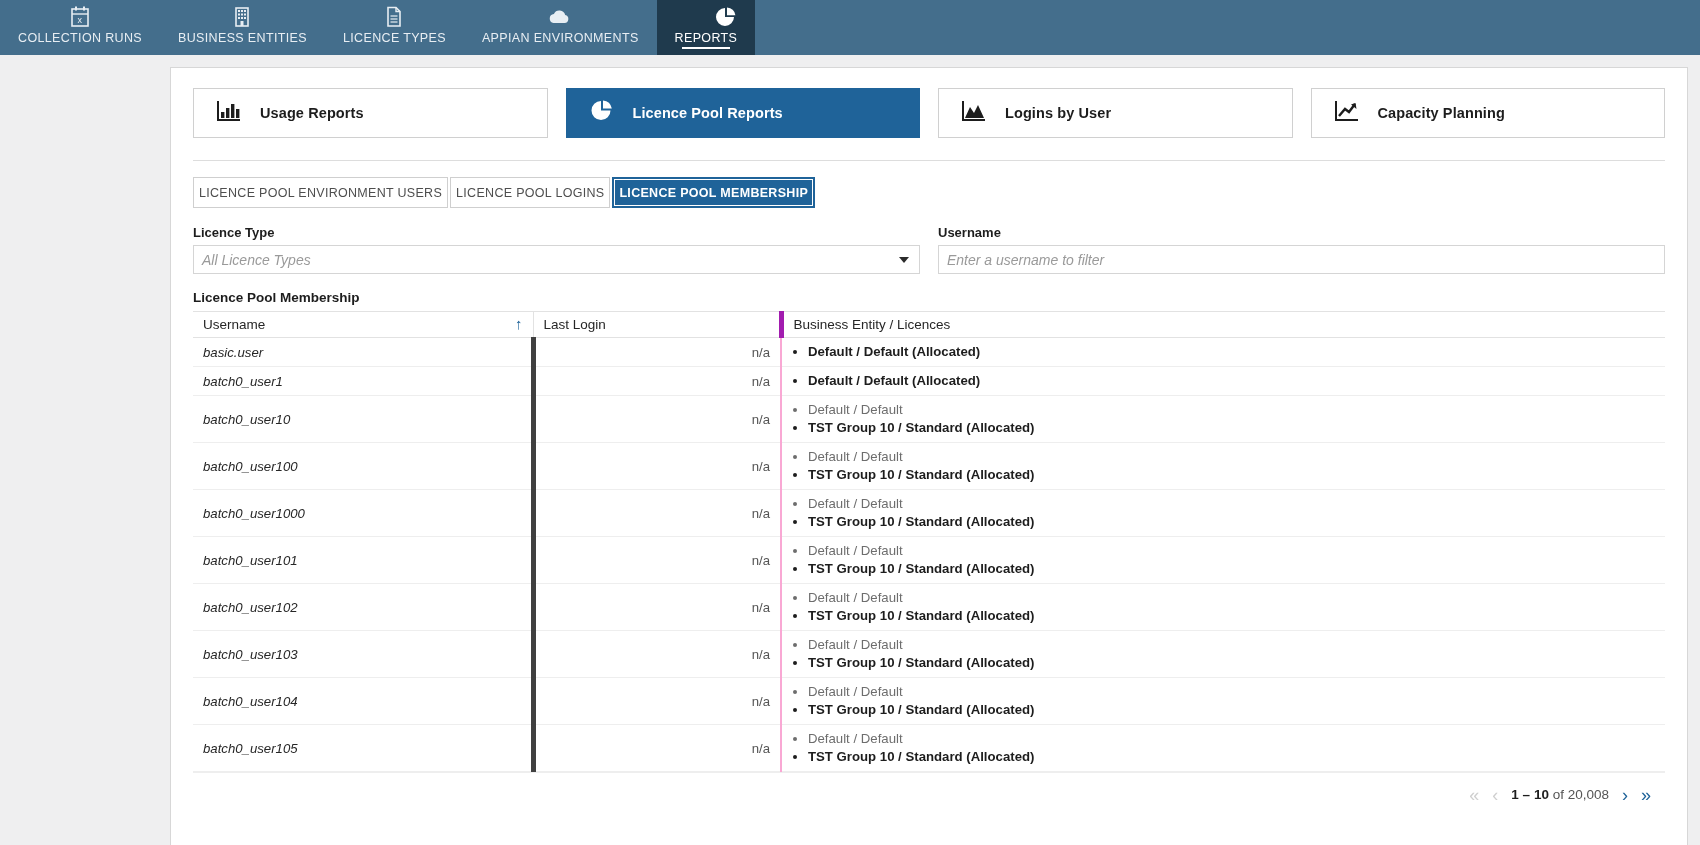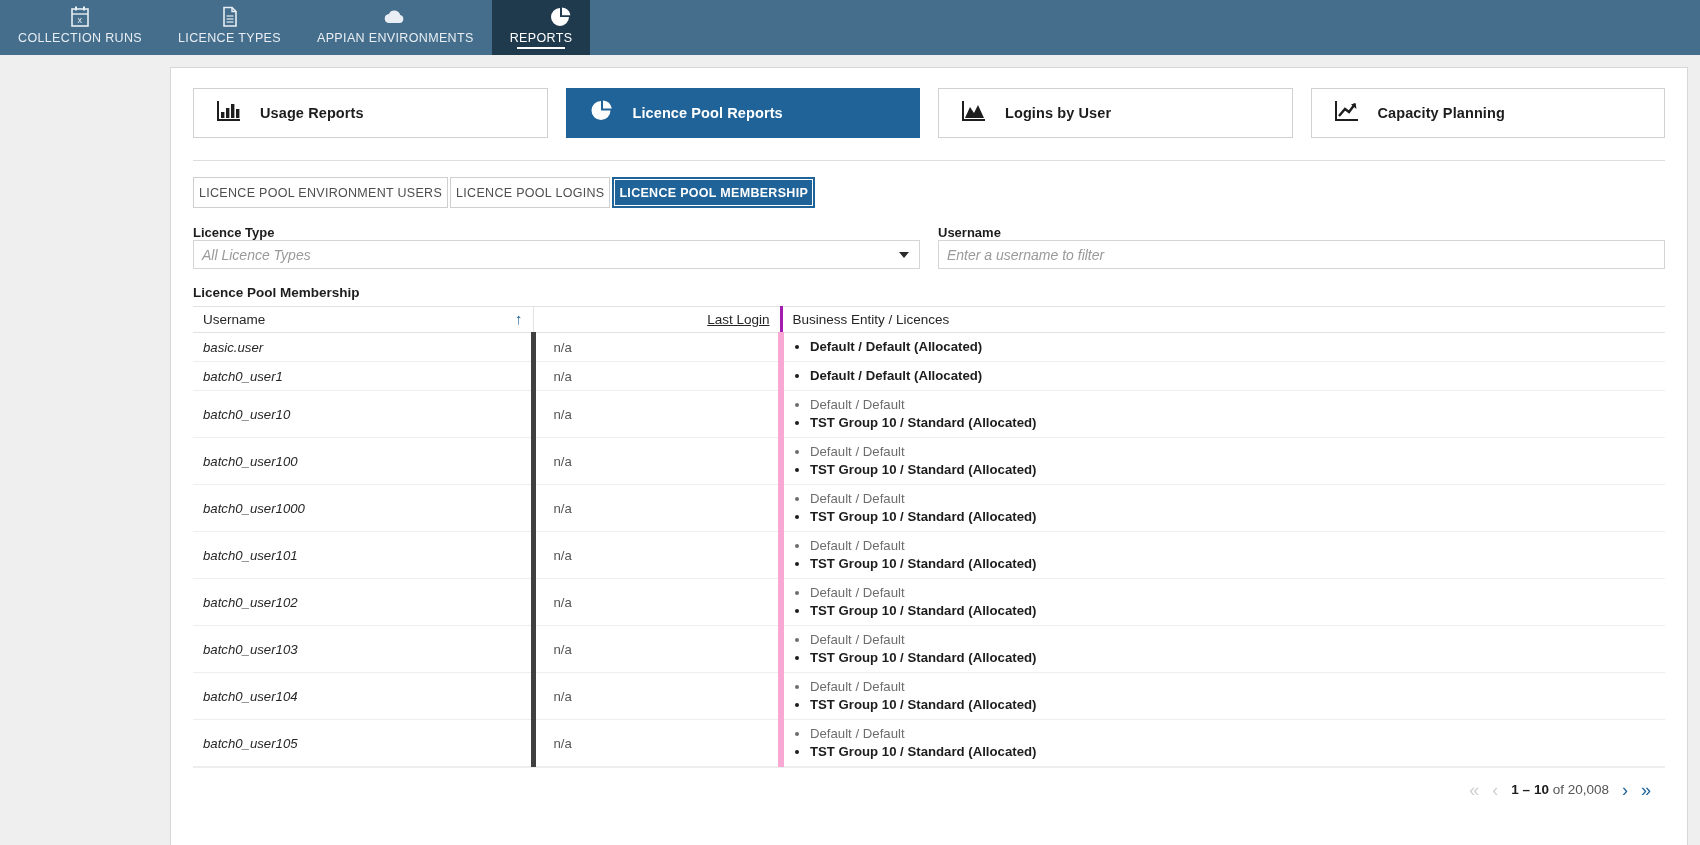--- a/index.html
+++ b/index.html
@@ -141,20 +141,21 @@
   .filters {
     display: flex;
     gap: 18px;
     margin-top: 17px;
   }
   .fgroup { flex: 1; }
   .flabel {
     font-size: 13px;
     font-weight: bold;
     color: #1d1d1d;
+    margin-bottom: 5px;
   }
   .fcontrol {
     height: 29px;
     border: 1px solid #d5d5d5;
     background: #ffffff;
     display: flex;
     align-items: center;
     padding: 0 8px;
     font-size: 14px;
     color: #9a9a9a;
@@ -191,29 +192,29 @@
     background: #ffffff;
     font-weight: normal;
     color: #262626;
     font-size: 13.5px;
     height: 26px;
     padding: 0 10px;
     text-align: left;
     vertical-align: middle;
   }
   table.grid th.colA { width: 340px; border-right: 1px solid #e2e2e2; }
-  table.grid th.colB { width: 248px; text-align: right; border-right: 3px solid #a21caf; text-decoration: underline; }
+  table.grid th.colB { width: 248px; text-align: left; border-right: 5px solid #a21caf; }
   table.grid td {
     border-bottom: 1px solid #eeeeee;
     padding: 5px 10px;
     vertical-align: middle;
     color: #262626;
   }
   table.grid td.cA { border-right: 5px solid #404040; font-style: italic; }
-  table.grid td.cB { text-align: left; color: #555555; border-right: 6px solid #f9a8d4; padding-left: 18px; }
+  table.grid td.cB { text-align: right; color: #555555; border-right: 2px solid #f9a8d4; padding-left: 18px; }
   .sortwrap { float: right; color: #1f6399; font-size: 15px; line-height: 13px; }
   ul.lic { margin: 0; padding-left: 16px; list-style: disc; }
   ul.lic li { line-height: 18px; margin: 0; }
   ul.lic li.alloc { font-weight: bold; color: #1d1d1d; }
   ul.lic li.plain { color: #6d6d6d; font-weight: normal; }
 
   
   .pager {
     border-top: 1px solid #eeeeee;
     height: 44px;
@@ -241,20 +242,40 @@
         <rect x="2" y="3" width="16" height="17" fill="none" stroke="#e8eef3" stroke-width="1.6"></rect>
         <rect x="5" y="0.5" width="2" height="4" fill="#e8eef3"></rect>
         <rect x="13" y="0.5" width="2" height="4" fill="#e8eef3"></rect>
         <line x1="2" y1="8" x2="18" y2="8" stroke="#e8eef3" stroke-width="1.4"></line>
         <text x="10" y="17" font-size="9" fill="#e8eef3" text-anchor="middle" font-family="Liberation Sans">x</text>
       </svg>
     </span>
     <span class="nav-label">COLLECTION RUNS</span>
   </div>
 
+  <div class="nav-item">
+    <span class="nav-ico">
+      <svg width="18" height="22" viewBox="0 0 18 22">
+        <rect x="3" y="2" width="12" height="18" fill="none" stroke="#e8eef3" stroke-width="1.6"></rect>
+        <g fill="#e8eef3">
+          <rect x="5" y="4" width="2" height="2"></rect>
+            <rect x="8" y="4" width="2" height="2"></rect>
+            <rect x="11" y="4" width="2" height="2"></rect>
+          <rect x="5" y="7.5" width="2" height="2"></rect>
+            <rect x="8" y="7.5" width="2" height="2"></rect>
+            <rect x="11" y="7.5" width="2" height="2"></rect>
+          <rect x="5" y="11" width="2" height="2"></rect>
+            <rect x="8" y="11" width="2" height="2"></rect>
+            <rect x="11" y="11" width="2" height="2"></rect>
+          <rect x="7.5" y="15" width="3" height="5"></rect>
+        </g>
+      </svg>
+    </span>
+    <span class="nav-label">BUSINESS ENTITIES</span>
+  </div>
 
   <div class="nav-item">
     <span class="nav-ico">
       <svg width="18" height="22" viewBox="0 0 18 22">
         <path d="M3 1.5 h8 l4 4 v14.5 h-12 z" fill="none" stroke="#e8eef3" stroke-width="1.6"></path>
         <path d="M11 1.5 v4 h4" fill="none" stroke="#e8eef3" stroke-width="1.4"></path>
         <line x1="5.5" y1="10" x2="12.5" y2="10" stroke="#e8eef3" stroke-width="1.2"></line>
         <line x1="5.5" y1="13" x2="12.5" y2="13" stroke="#e8eef3" stroke-width="1.2"></line>
         <line x1="5.5" y1="16" x2="12.5" y2="16" stroke="#e8eef3" stroke-width="1.2"></line>
       </svg>

